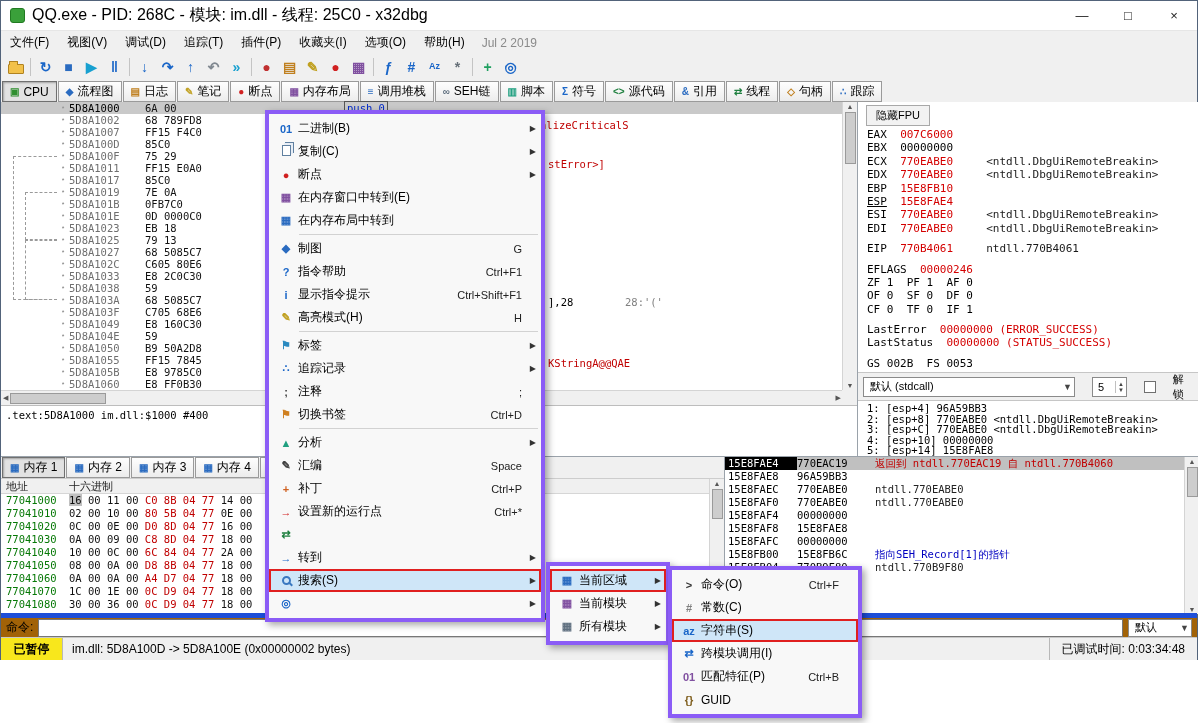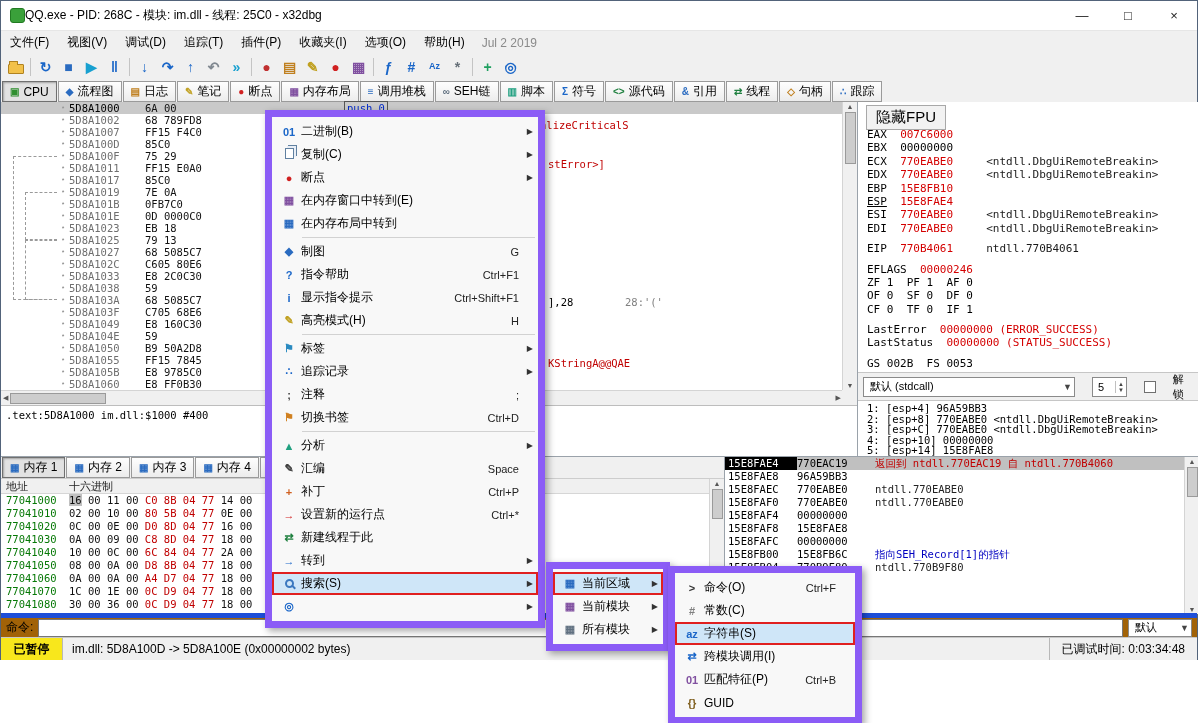--- a/index.html
+++ b/index.html
@@ -2,21 +2,21 @@
 <html><head>
 <meta charset="utf-8">
 <style>
   *{margin:0;padding:0;box-sizing:border-box}
   html,body{background:#fff}
   #screen{position:relative;width:1198px;height:723px;background:#fff;font-family:"Liberation Sans",sans-serif;overflow:hidden;color:#000}
   .app{position:absolute;left:0;top:0;width:1198px;height:660px;background:#f0f0f0;border:1px solid #52637a}
   
   .titlebar{height:30px;background:#fff;display:flex;align-items:center;border-bottom:1px solid #e6e6e6}
   .appicon{width:15px;height:15px;margin-left:9px;background:#3aa03a;border:1px solid #217a21;border-radius:3px}
-  .title{font-size:12px;}
+  .title{font-size:16px;margin-left:7px}
   .wbtns{margin-left:auto;display:flex;height:100%}
   .wbtn{width:46px;display:flex;align-items:center;justify-content:center;font-size:13px;color:#222}
   
   .menubar{height:23px;background:#f0f0f0;display:flex;align-items:center;font-size:12px}
   .mitem{padding:3px 9px}
   .mdate{color:#8a8a8a;margin-left:8px;font-size:12px}
   
   .toolbar{height:25px;display:flex;align-items:center;padding-left:3px;background:#f0f0f0}
   .tbi{width:23px;height:22px;display:flex;align-items:center;justify-content:center;font-size:14px;font-weight:bold}
   .tbg{line-height:1}
@@ -46,21 +46,21 @@
   .vscroll{position:absolute;width:15px;background:#f0f0f0;border-left:1px solid #d4d4d4;display:flex;flex-direction:column;align-items:center;font-size:7px;color:#555;padding:1px 0}
   .vtrack{flex:1;width:100%;position:relative}
   .vthumb{position:absolute;top:2px;left:2px;width:11px;height:52px;background:#cdcdcd;border:1px solid #9a9a9a}
   .hscroll{position:absolute;height:15px;background:#f0f0f0;border-top:1px solid #d4d4d4;display:flex;align-items:center;font-size:7px;color:#555;padding:0 2px}
   .htrack{flex:1;height:100%;position:relative}
   .hthumb{position:absolute;left:2px;top:2px;height:11px;width:96px;background:#cdcdcd;border:1px solid #9a9a9a}
   .scorner{position:absolute;width:15px;height:15px;background:#f0f0f0}
   .infobox{position:absolute;left:0;right:0;top:303px;height:51px;background:#fff;border-top:1px solid #bdbdbd;font-family:"DejaVu Sans Mono",monospace;font-size:10.5px;padding:3px 5px}
   
   .regs{position:absolute;left:857px;top:0;width:341px;height:354px;background:#fff}
-  .hidefpu{position:absolute;left:8px;top:3px;font-size:15px;padding:2px 9px;border:1px solid #a8a8a8;background:#f2f2f2}
+  .hidefpu{position:absolute;left:8px;top:3px;font-size:11px;padding:2px 9px;border:1px solid #a8a8a8;background:#f2f2f2}
   .regrows{position:absolute;left:9px;top:26px;right:2px;font-family:"DejaVu Sans Mono",monospace;font-size:11px;white-space:pre}
   .rline{height:13.4px;line-height:13.4px}
   .rline.blank{height:7px}
   .rn{color:#000}
   .rptr{text-decoration:underline}
   .rv.chg{color:#d40000}
   .ra{color:#1a1a1a}
   .ccbar{position:absolute;left:0;top:270px;width:100%;height:29px;border-top:1px solid #c6c6c6;border-bottom:1px solid #c6c6c6;background:#f0f0f0;display:flex;align-items:center;padding:0 5px;gap:17px}
   .combo{background:#fff;border:1px solid #8a8a8a;font-size:11px;height:20px;display:flex;align-items:center;padding:0 2px 0 6px;justify-content:space-between}
   .combo .cav{color:#444;font-size:9px;margin-left:6px}
@@ -91,21 +91,21 @@
   
   .cmdbar{position:absolute;top:612px;left:0;right:0;height:24px;background:#a16207;display:flex;align-items:center;padding:0 5px;gap:5px;border-top:5px solid #1d4ed8}
   .cmdlabel{font-size:12px}
   .cmdinput{flex:1;height:18px;background:#fff;border:1px solid #777;font-size:11px;padding:0 3px;font-family:"DejaVu Sans Mono",monospace}
   .cmdlang{width:64px;height:18px}
   .statusbar{position:absolute;top:636px;left:0;right:0;height:23px;background:#f0f0f0;border-top:1px solid #c8c8c8;display:flex;align-items:center;font-size:12px}
   .st-state{width:62px;background:#f8e71c;height:100%;display:flex;align-items:center;justify-content:center;border-right:1px solid #b8b8b8;font-weight:bold}
   .st-msg{padding:0 9px;flex:1}
   .st-time{border-left:1px solid #b8b8b8;padding:0 12px;height:100%;display:flex;align-items:center}
   
-  .popup{position:absolute;background:#f8f8f8;border:7px solid #8b5cf6;box-shadow:3px 3px 7px rgba(0,0,0,.35);padding:3px 0;z-index:100}
+  .popup{position:absolute;background:#f8f8f8;border:4px solid #8b5cf6;box-shadow:3px 3px 7px rgba(0,0,0,.35);padding:3px 0;z-index:100}
   #menu1{left:265px;top:110px;width:280px}
   #menu2{left:546px;top:562px;width:124px}
   #menu3{left:668px;top:566px;width:194px}
   .pitem{height:23px;display:flex;align-items:center;font-size:12px;padding:0 5px;position:relative;white-space:nowrap}
   .pitem .pic{width:24px;text-align:center;font-weight:bold;font-size:11px;flex:none}
   .pitem .plabel{flex:1;overflow:hidden}
   .pitem .pshort{margin:0 14px 0 8px;font-size:11px;color:#222}
   .pitem .parr{position:absolute;right:5px;font-size:8px;color:#333}
   .pitem.hl{background:#cfe6f8}
   .pitem.ann{box-shadow:inset 0 0 0 2px #e02020}
@@ -538,21 +538,20 @@
         <span class="plabel">补丁</span>
         <span class="pshort">Ctrl+P</span>
       </div>
       <div class="pitem">
         <span class="pic" style="color: rgb(208, 32, 32);">→</span>
         <span class="plabel">设置新的运行点</span>
         <span class="pshort">Ctrl+*</span>
       </div>
       <div class="pitem">
         <span class="pic" style="color: rgb(32, 128, 64);">⇄</span>
-        <span class="plabel">新建线程于此</span>
       </div>
       <div class="pitem">
         <span class="pic" style="color: rgb(26, 102, 200);">→</span>
         <span class="plabel">转到</span>
         <span class="parr">▶</span>
       </div>
       <div class="pitem hl ann">
         <span class="pic"><span class="ic-mag"></span></span>
         <span class="plabel">搜索(S)</span>
         <span class="parr">▶</span>

